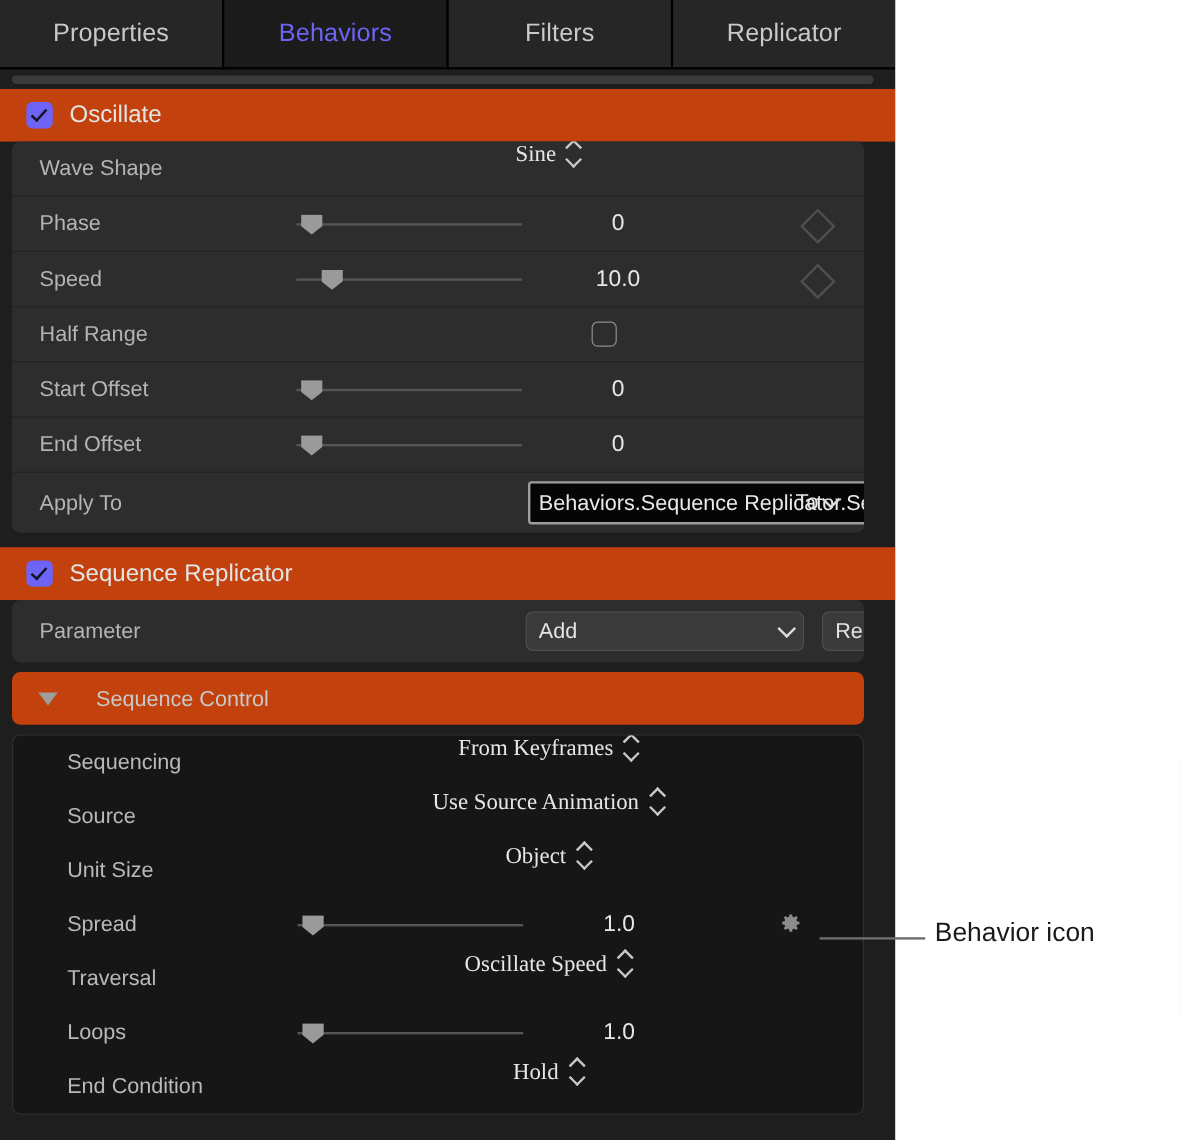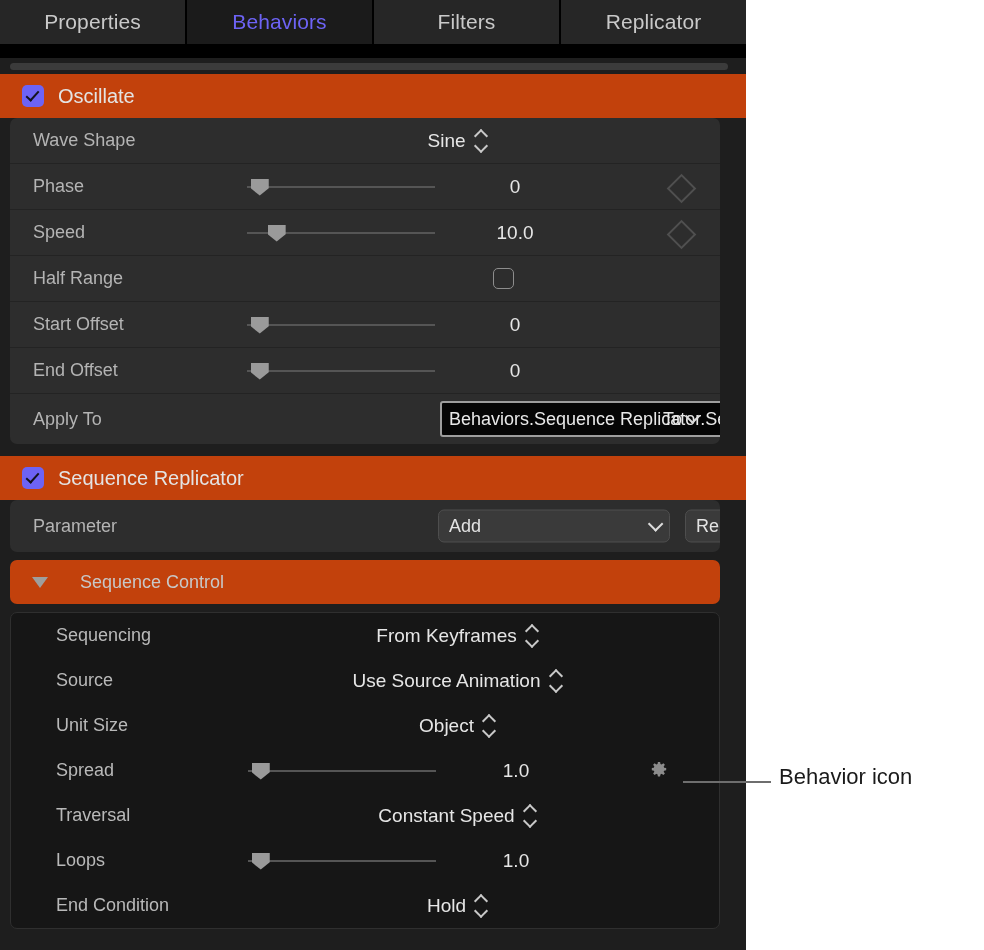--- a/index.html
+++ b/index.html
@@ -35,21 +35,21 @@
   .tab {
     flex: 1 1 0;
     display: flex;
     align-items: center;
     justify-content: center;
     background: #262626;
     color: #c9c9c9;
     font-size: 21px;
     letter-spacing: .1px;
     border-right: 2px solid #000000;
-    height: 44px;
+    height: 56px;
     box-sizing: border-box;
   }
   .tab:last-child { border-right: none; }
   .tab.selected {
     background: #1b1b1b;
     color: #6d63f5;
   }
 
   
   .scrollstrip {
@@ -133,23 +133,23 @@
     align-items: center;
     position: relative;
     height: 100%;
   }
 
   
   .valwrap {
     position: absolute;
     left: 0; right: 0; top: 0; bottom: 0;
     display: flex;
-    align-items: center;
     justify-content: center;
     pointer-events: none;
+    font-family: Liberation Serif, serif;
   }
   .val {
     color: #e6e6e6;
     font-size: 19px;
     pointer-events: auto;
   }
   .stepper {
     display: inline-block;
     margin-left: 9px;
     width: 13px;
@@ -535,21 +535,21 @@
             <path fill="currentColor" d="M11.1 1h-2.2l-.35 2.05a6.9 6.9 0 0 0-1.2.5L5.65 2.3 4.1 3.85l1.25 1.7c-.2.38-.37.78-.5 1.2L2.8 7.1v2.2l2.05.35c.13.42.3.82.5 1.2L4.1 12.55l1.55 1.55 1.7-1.25c.38.2.78.37 1.2.5L8.9 15.4h2.2l.35-2.05c.42-.13.82-.3 1.2-.5l1.7 1.25 1.55-1.55-1.25-1.7c.2-.38.37-.78.5-1.2l2.05-.35V7.1l-2.05-.35a6.9 6.9 0 0 0-.5-1.2l1.25-1.7-1.55-1.55-1.7 1.25a6.9 6.9 0 0 0-1.2-.5L11.1 1z"></path>
           </svg>
         </div>
       </div>
     </div>
 
     <div class="row">
       <div class="lbl">Traversal</div>
       <div class="mid">
         <div class="valwrap">
-          <span class="val">Constant Speed</span>
+          <span class="val">Oscillate Speed</span>
           <span class="stepper"></span>
         </div>
       </div>
     </div>
 
     <div class="row">
       <div class="lbl">Loops</div>
       <div class="mid">
         <div class="slider">
           <div class="track"></div>

